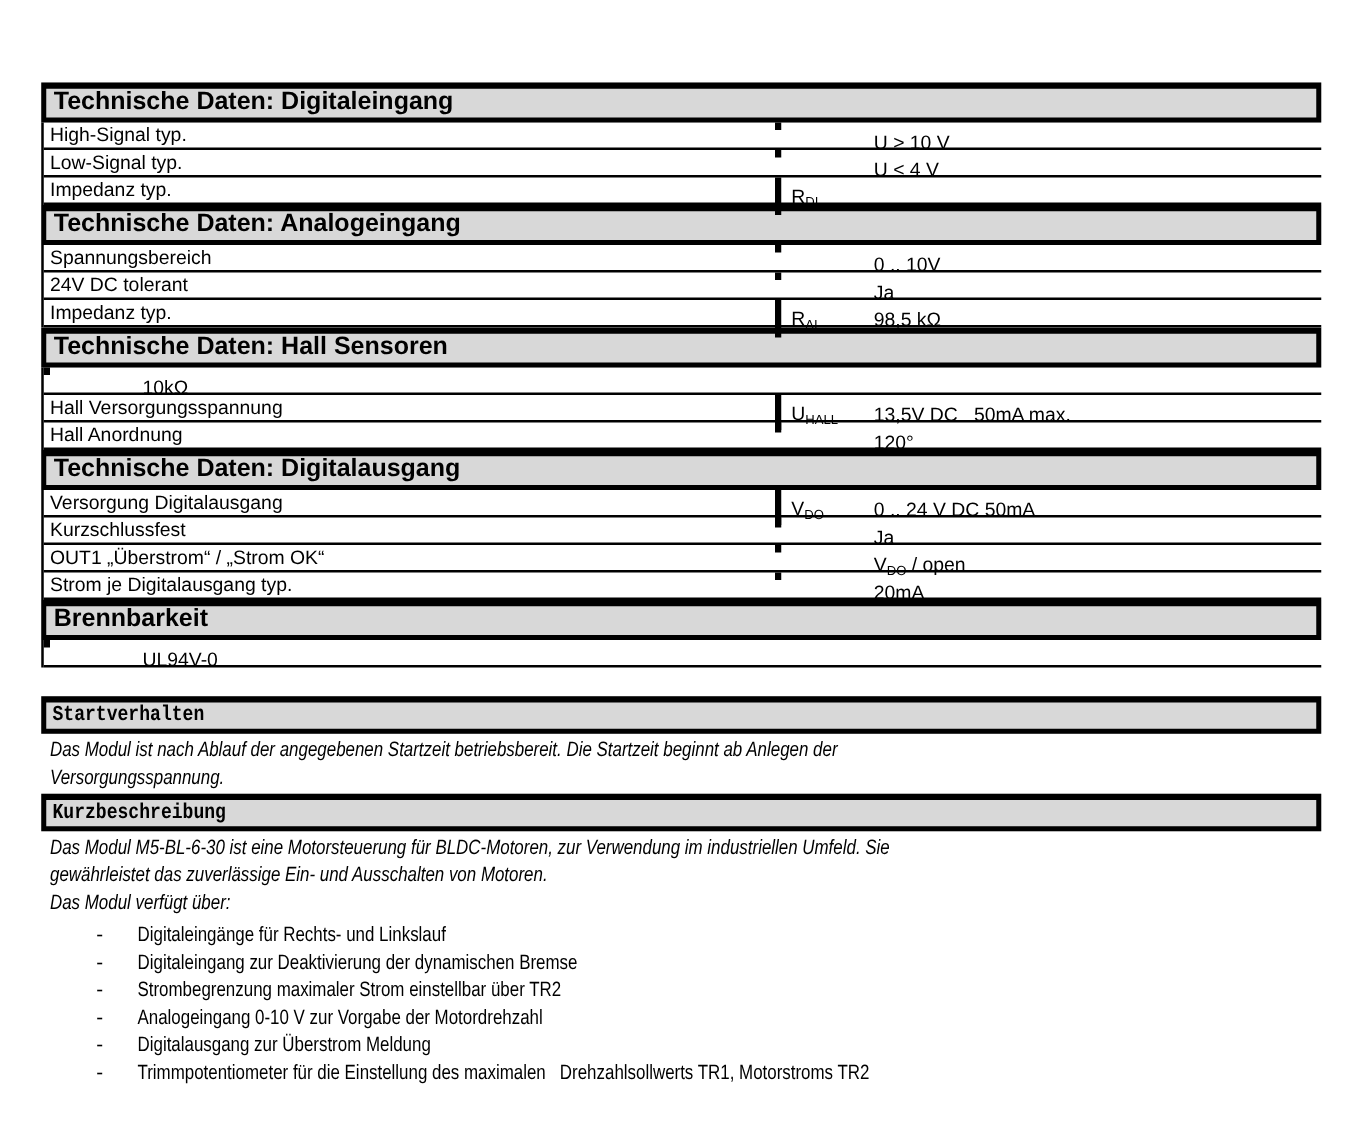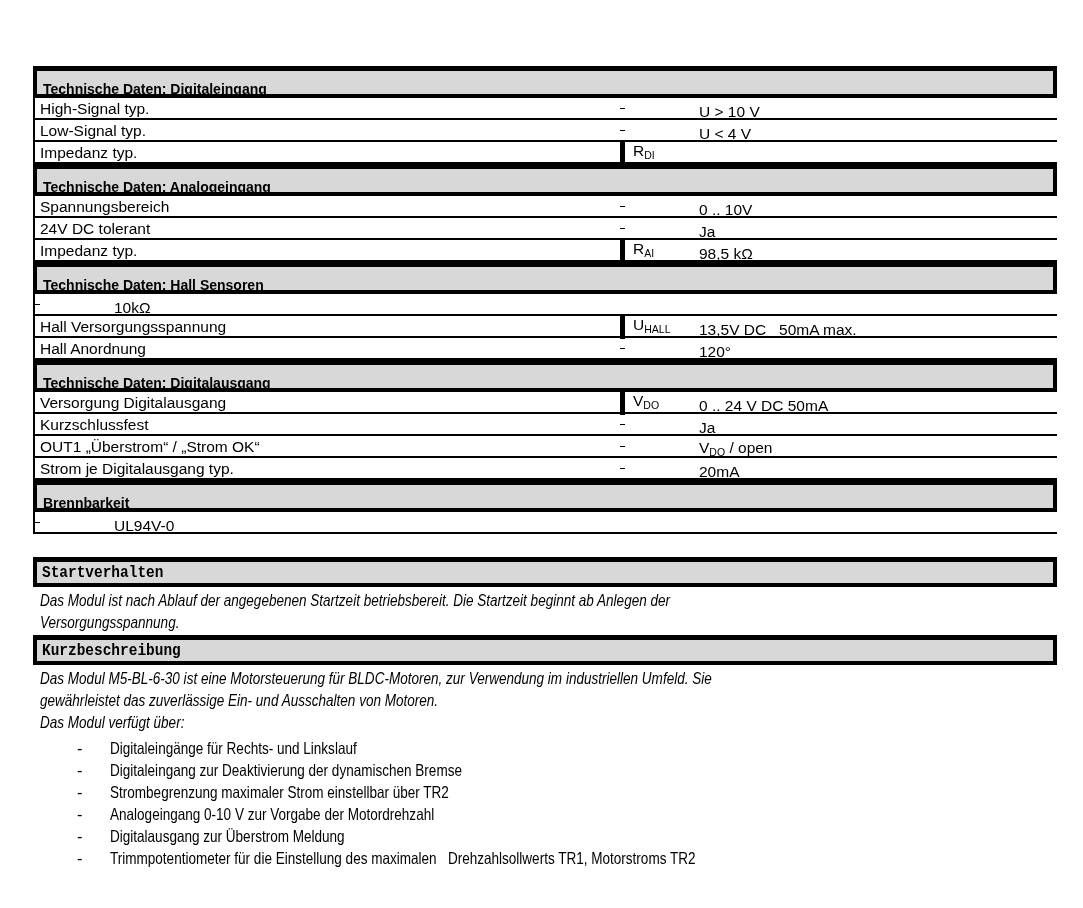--- a/index.html
+++ b/index.html
@@ -17,49 +17,49 @@
     width: 1024px;
     margin: 66px 26px 0 33px;
   }
   
   .section-header {
     box-sizing: border-box;
     height: 32px;
     background: var(--header-bg, #d8d8d8);
     border: 4px solid #000;
     border-top-width: 5px;
-    padding: 8px 0 0 6px;
-    font-size: 14px;
+    padding: 0 0 0 6px;
+    font-size: 20px;
     font-weight: bold;
     line-height: 21px;
   }
   .rows-block { border-left: 2px solid #000; }
   .trow {
     box-sizing: border-box;
     display: flex;
     height: 22px;
     border-bottom: 2px solid #000;
     font-size: 15.5px;
     line-height: 19px;
-    align-items: center;
+    align-items: flex-start;
   }
   .cell-label {
     box-sizing: border-box;
     width: 585px;
     padding-left: 5px;
     padding-top: 1px;
     overflow: hidden;
     white-space: nowrap;
   }
   .cell-sym {
     box-sizing: border-box;
     width: 77px;
     border-left: 5px solid #000;
     padding-left: 8px;
-    padding-top: 1px;
+    padding-top: 6px;
     white-space: nowrap;
   }
   .cell-val {
     box-sizing: border-box;
     flex: 1;
     padding-left: 2px;
     padding-top: 7px;
     white-space: pre;
     overflow: hidden;
   }

